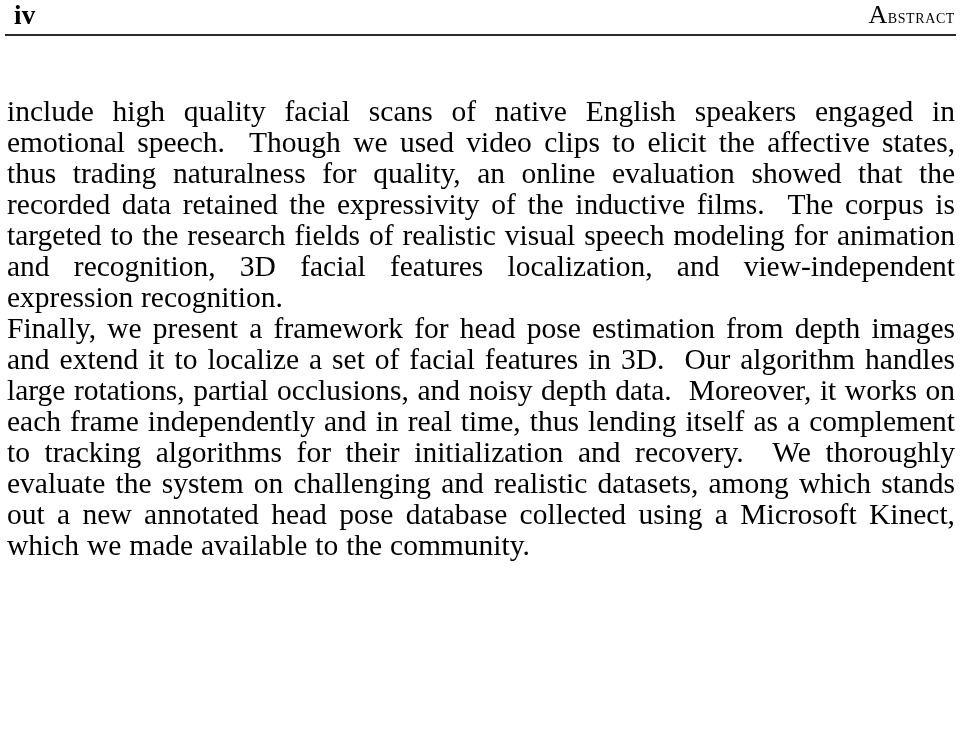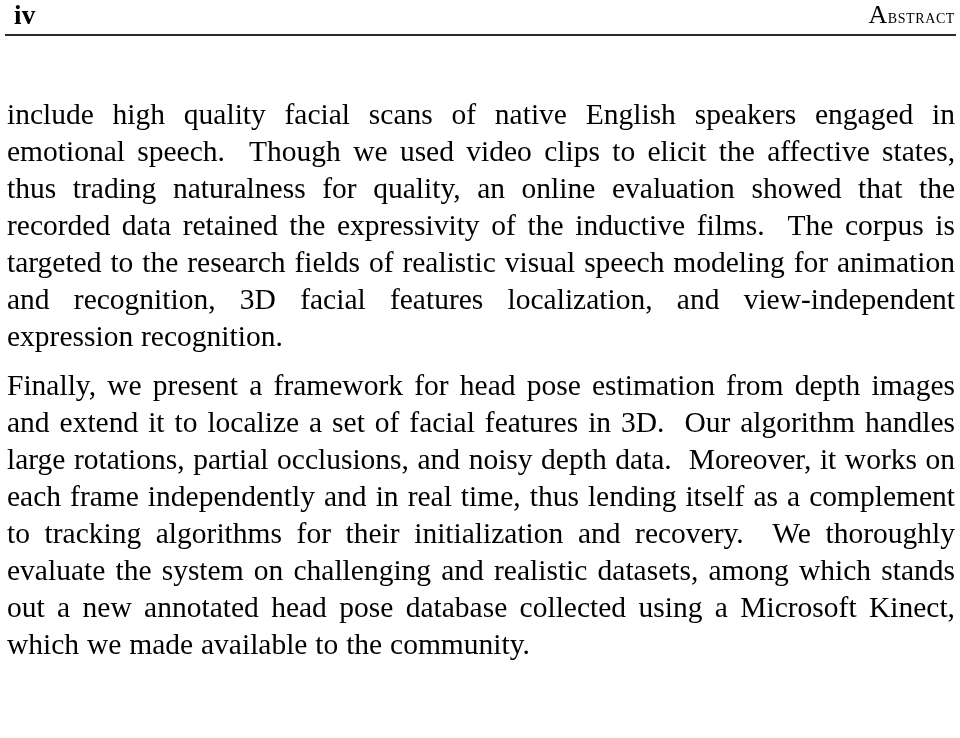--- a/index.html
+++ b/index.html
@@ -72,30 +72,30 @@
   .text-block {
     position: absolute;
     left: 7px;
     top: 96px;
     width: 948px;
   }
 
   p.para {
     margin: 0;
     font-size: 29.5px;
-    line-height: 37px;
+    line-height: 31px;
     text-align: justify;
     text-justify: inter-word;
     word-spacing: 0.5px;
     hyphens: manual;
     -webkit-hyphens: manual;
   }
 
   p.para + p.para {
-    margin-top: 12px;
+    margin-top: 0;
   }
 </style>
 </head>
 <body>
 
 <div class="page">
 
   <div class="running-head">
     <span class="folio">iv</span>
     <span class="head-title">

